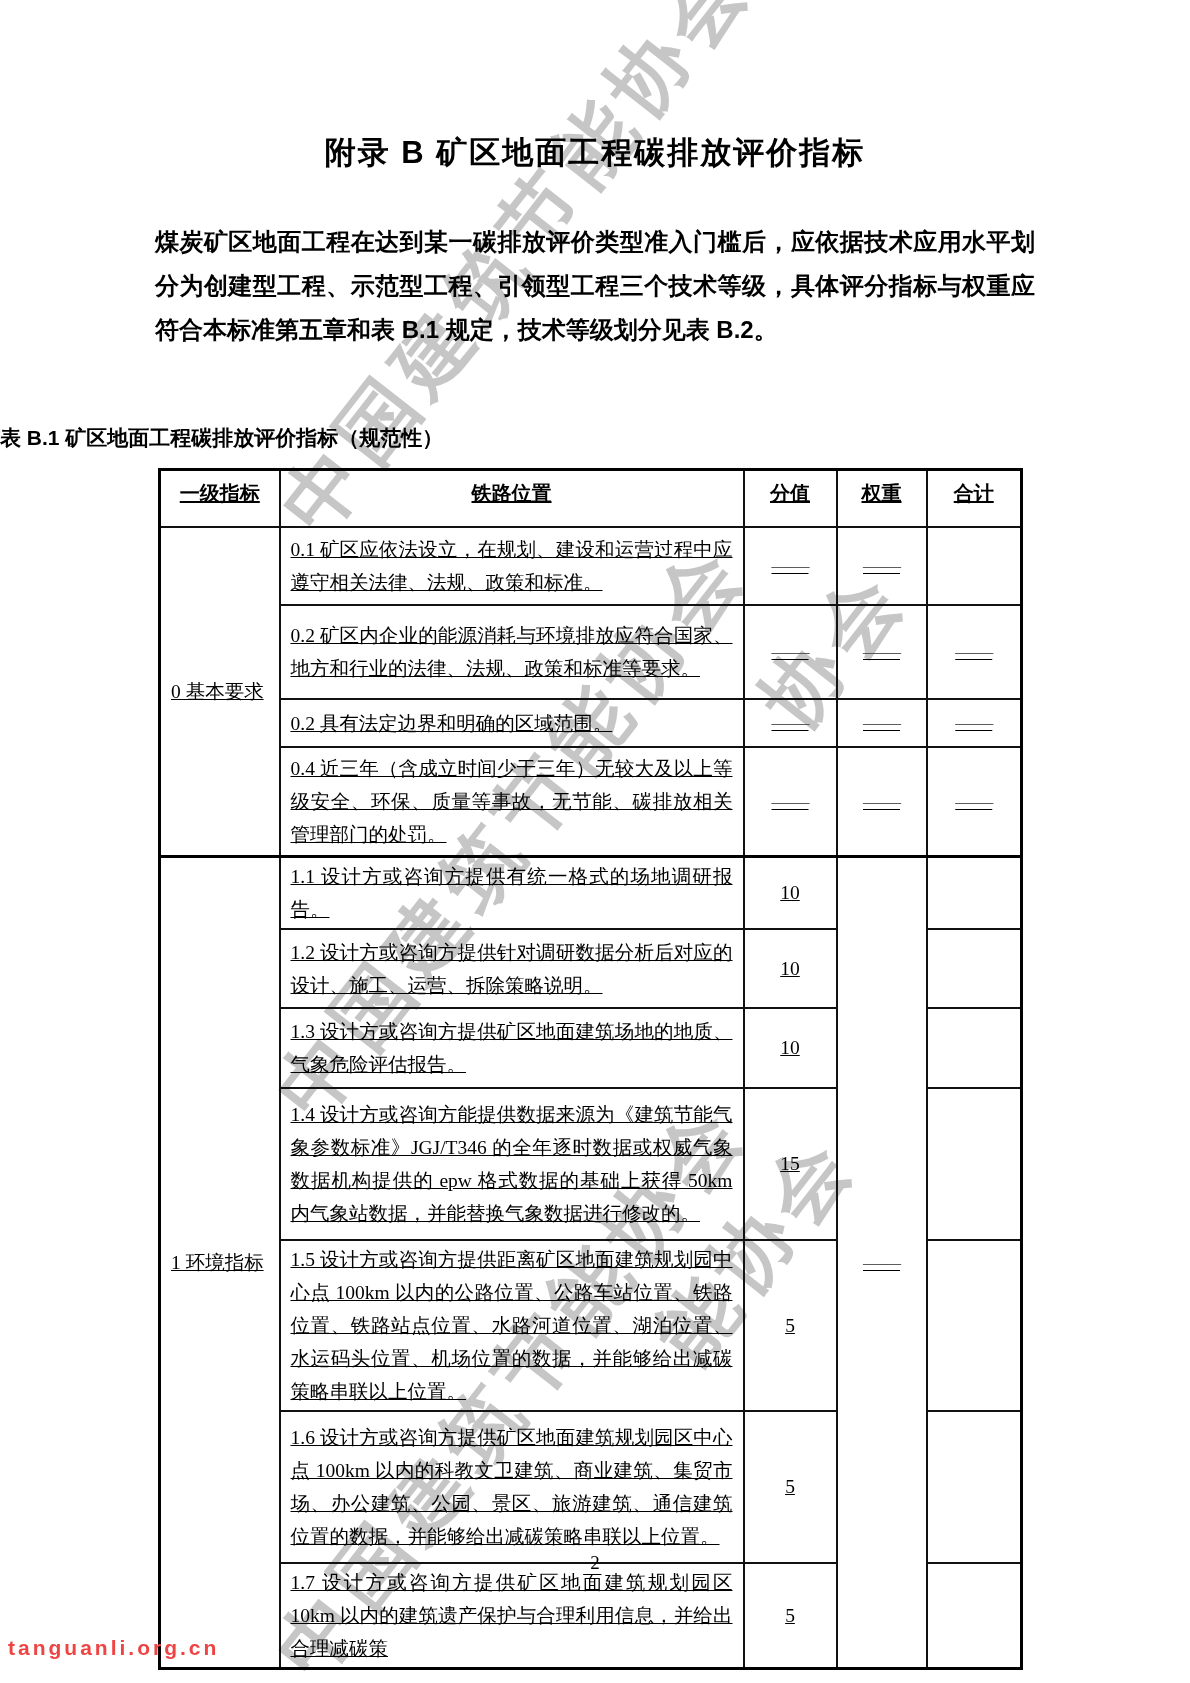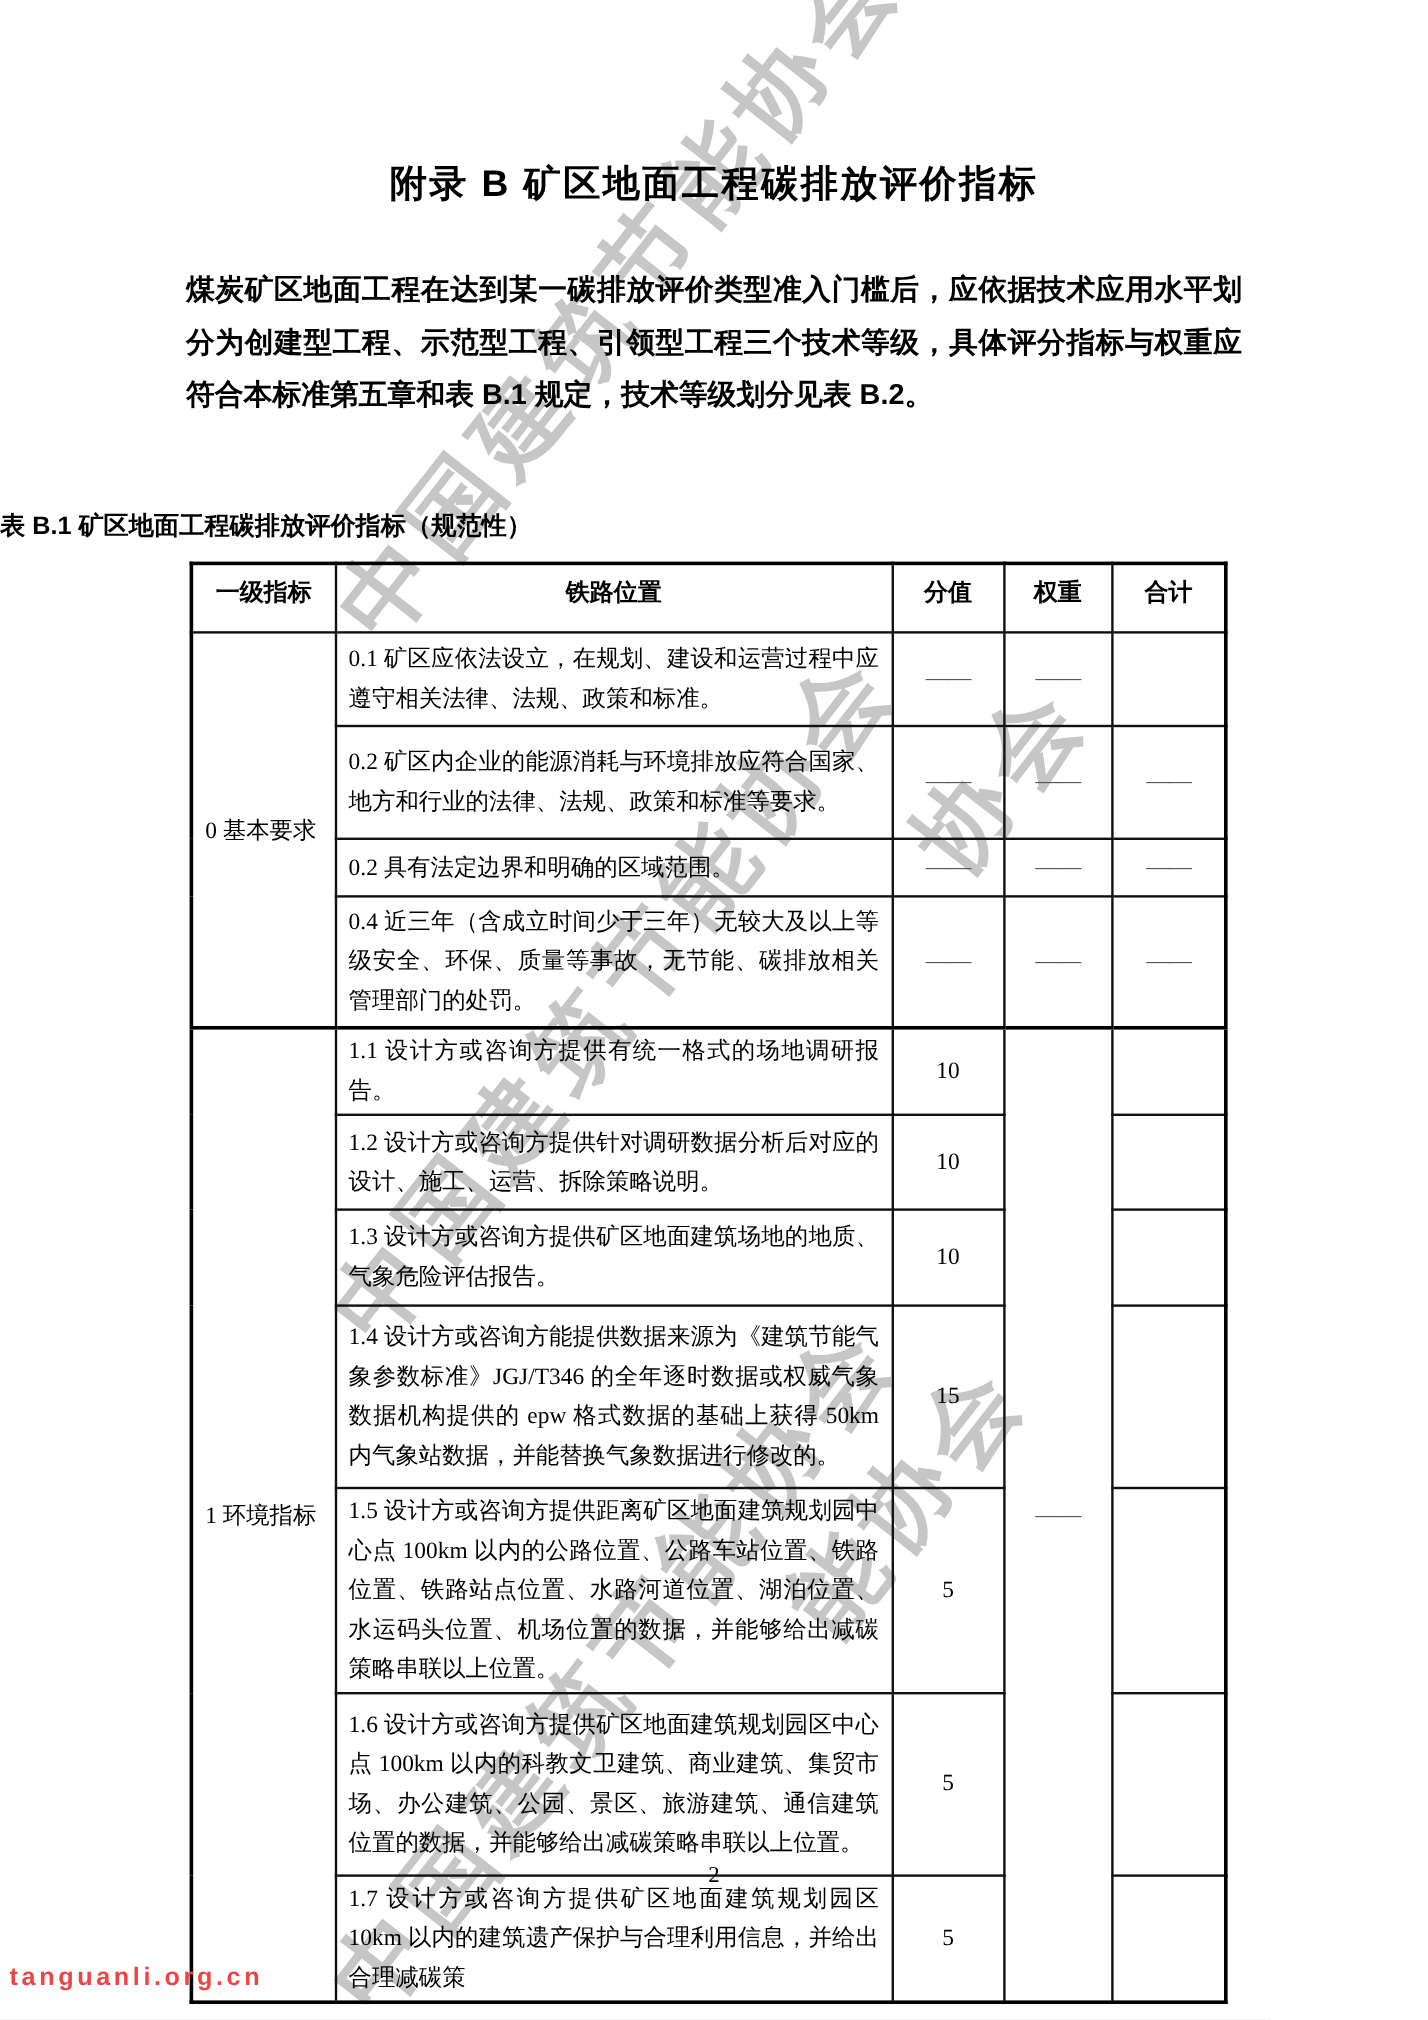--- a/index.html
+++ b/index.html
@@ -44,21 +44,21 @@
     font-family:"Liberation Sans","DejaVu Sans",sans-serif;
     font-weight:600; font-size:24px; line-height:44px;
     text-align:justify; text-justify:inter-ideograph;
   }
   .caption {
     position:absolute; left:0; top:424px; width:1190px;
     font-family:"Liberation Sans","DejaVu Sans",sans-serif;
     font-weight:bold; font-size:21px;
   }
   
-  .tbl-wrap { position:absolute; left:158px; top:468px; }
+  .tbl-wrap { position:absolute; left:158px; top:468px;text-decoration:underline; }
   table.main {
     border-collapse:collapse;
     table-layout:fixed;
     width:862px;
     background:transparent;
     font-size:19.5px;
   }
   table.main col.c1 { width:120px; }
   table.main col.c2 { width:464px; }
   table.main col.c3 { width:93px; }

